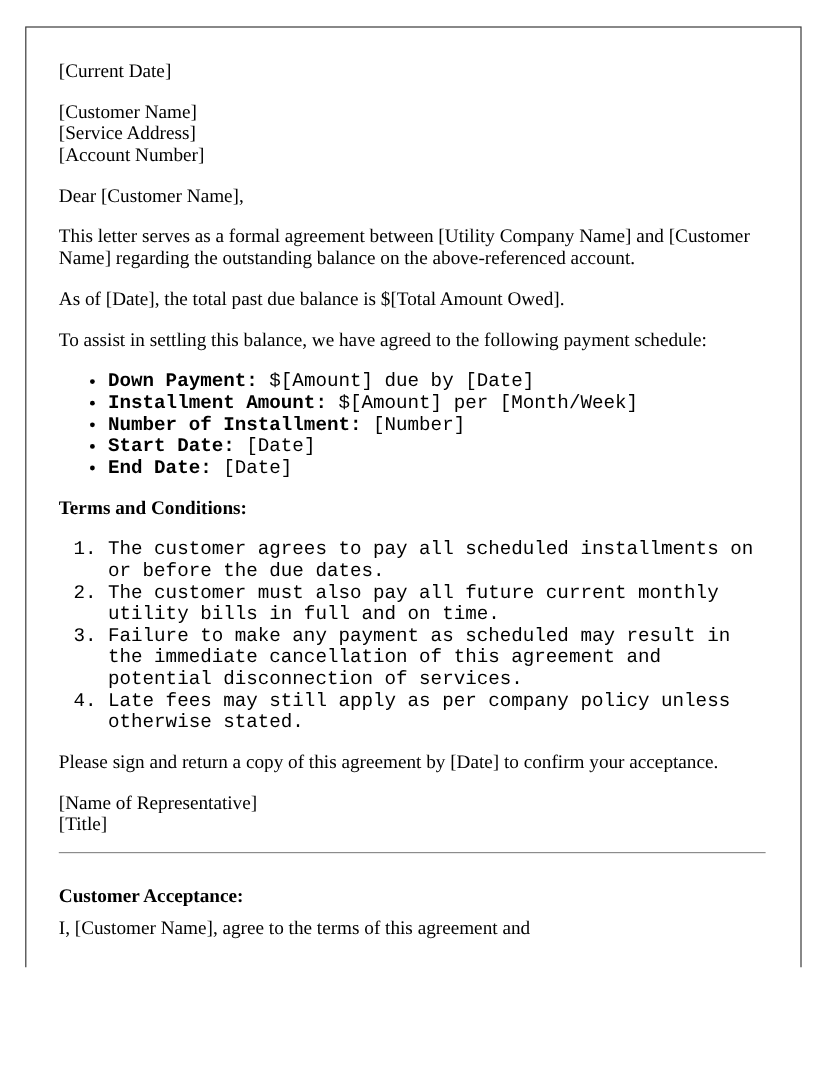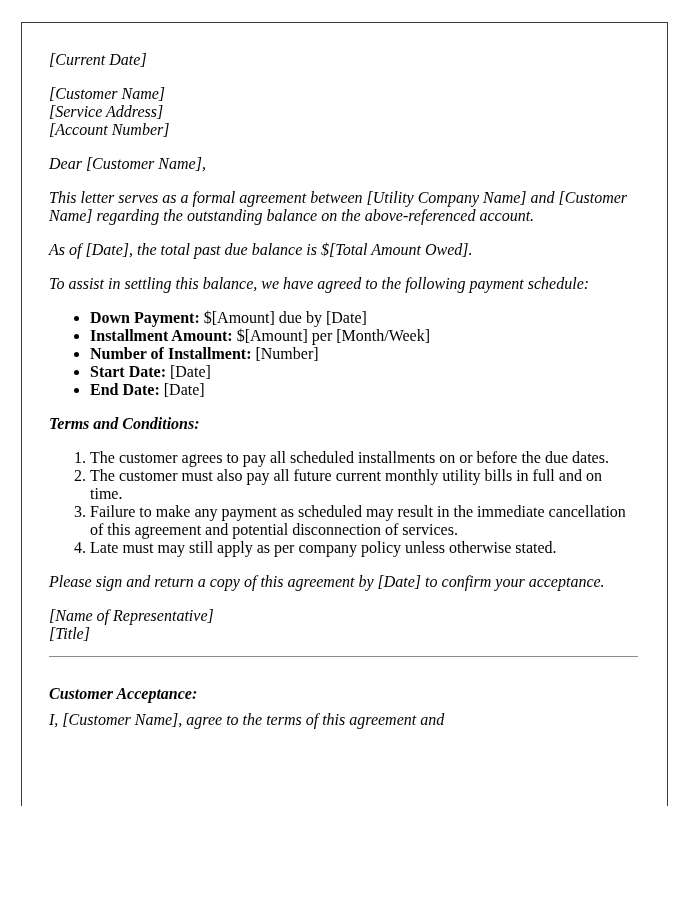--- a/index.html
+++ b/index.html
@@ -27,28 +27,29 @@
     box-sizing: border-box;
     width: 647px;
     min-height: 880px;
     background: #ffffff;
     border: 1px solid #3a3a3a;
     padding: 12px 29px 40px 27px;
     color: #000000;
     font-size: 16px;
     line-height: 18px;
   }
-  .page p { margin: 16px 0; font-style: italic; }
+  .page p { margin: 16px 0; }
   .bold { font-weight: bold; }
   ul.schedule-list, ol.terms-list {
     margin: 16px 0;
     padding-left: 41px;
   }
   ul.schedule-list li, ol.terms-list li {
     line-height: 18px;
+    font-family: Liberation Mono, monospace;
   }
   p.signature-block { margin-bottom: 0; margin-top: 12px; }
   hr.divider {
     border: none;
     border-top: 1px solid #8c8c8c;
     margin: 13px 0 28px 0;
     height: 0;
   }
   p.acceptance-heading { margin-bottom: 8px; }
   p.acceptance-line { margin-top: 0; }
@@ -81,21 +82,21 @@
       <li><span class="bold">Start Date:</span><span> [Date]</span></li>
       <li><span class="bold">End Date:</span><span> [Date]</span></li>
     </ul>
 
     <p class="bold">Terms and Conditions:</p>
 
     <ol class="terms-list">
       <li>The customer agrees to pay all scheduled installments on or before the due dates.</li>
       <li>The customer must also pay all future current monthly utility bills in full and on time.</li>
       <li>Failure to make any payment as scheduled may result in the immediate cancellation of this agreement and potential disconnection of services.</li>
-      <li>Late must may still apply as per company policy unless otherwise stated.</li>
+      <li>Late fees may still apply as per company policy unless otherwise stated.</li>
     </ol>
 
     <p>Please sign and return a copy of this agreement by [Date] to confirm your acceptance.</p>
 
 
     <p class="signature-block"><span>[Name of Representative]</span><br>
       <span>[Title]</span><br>
       </p>
 
     <hr class="divider">

